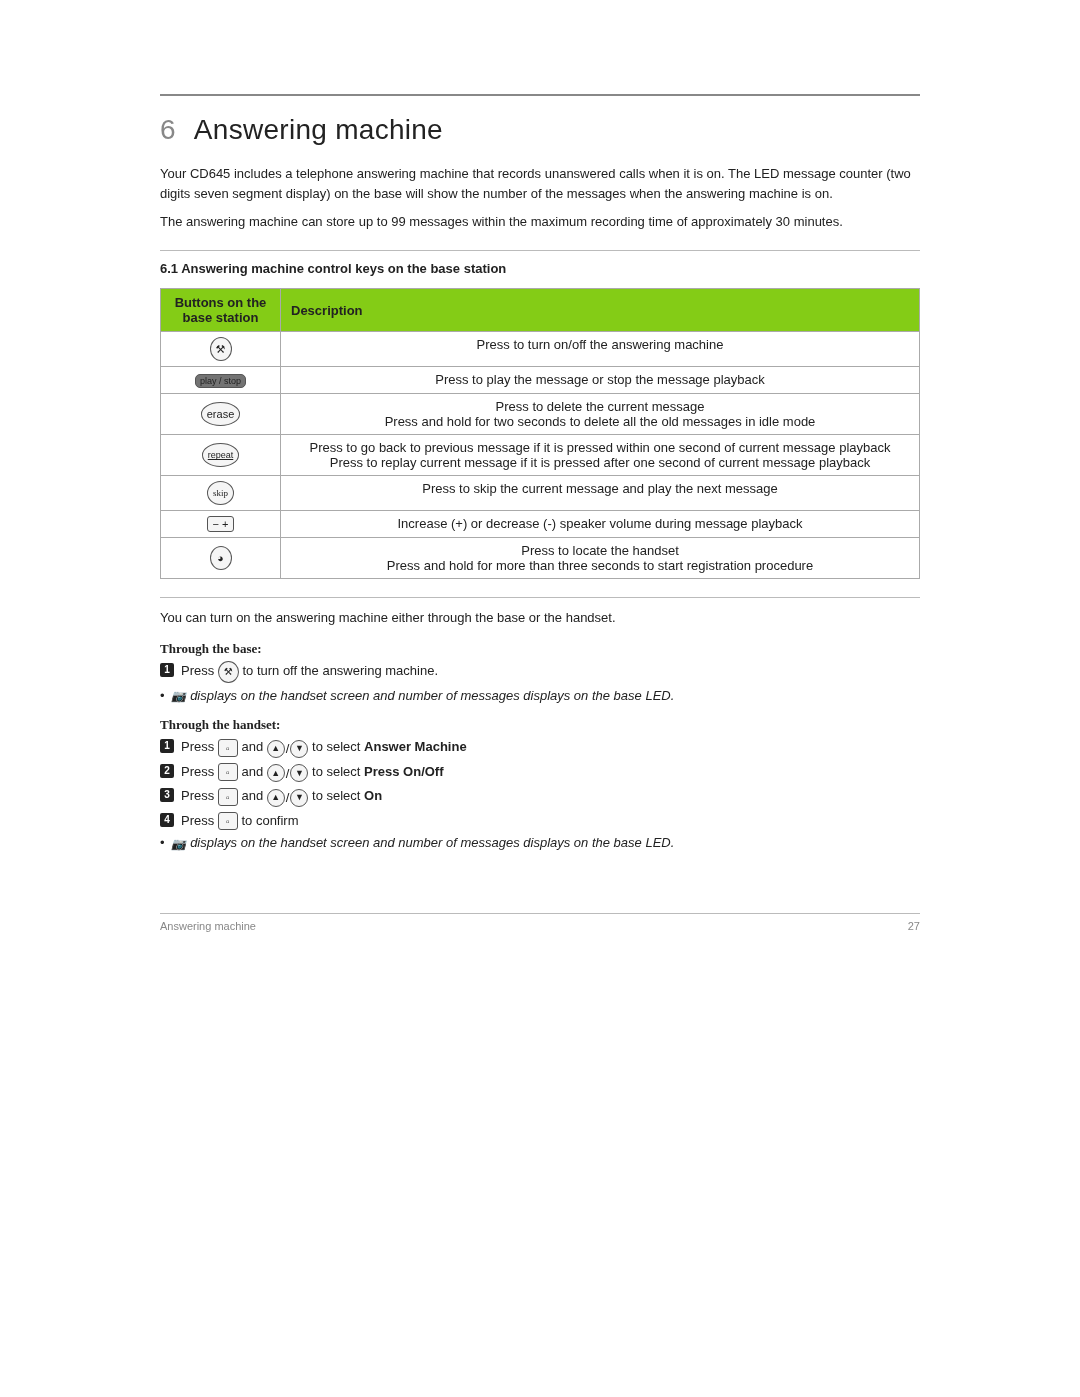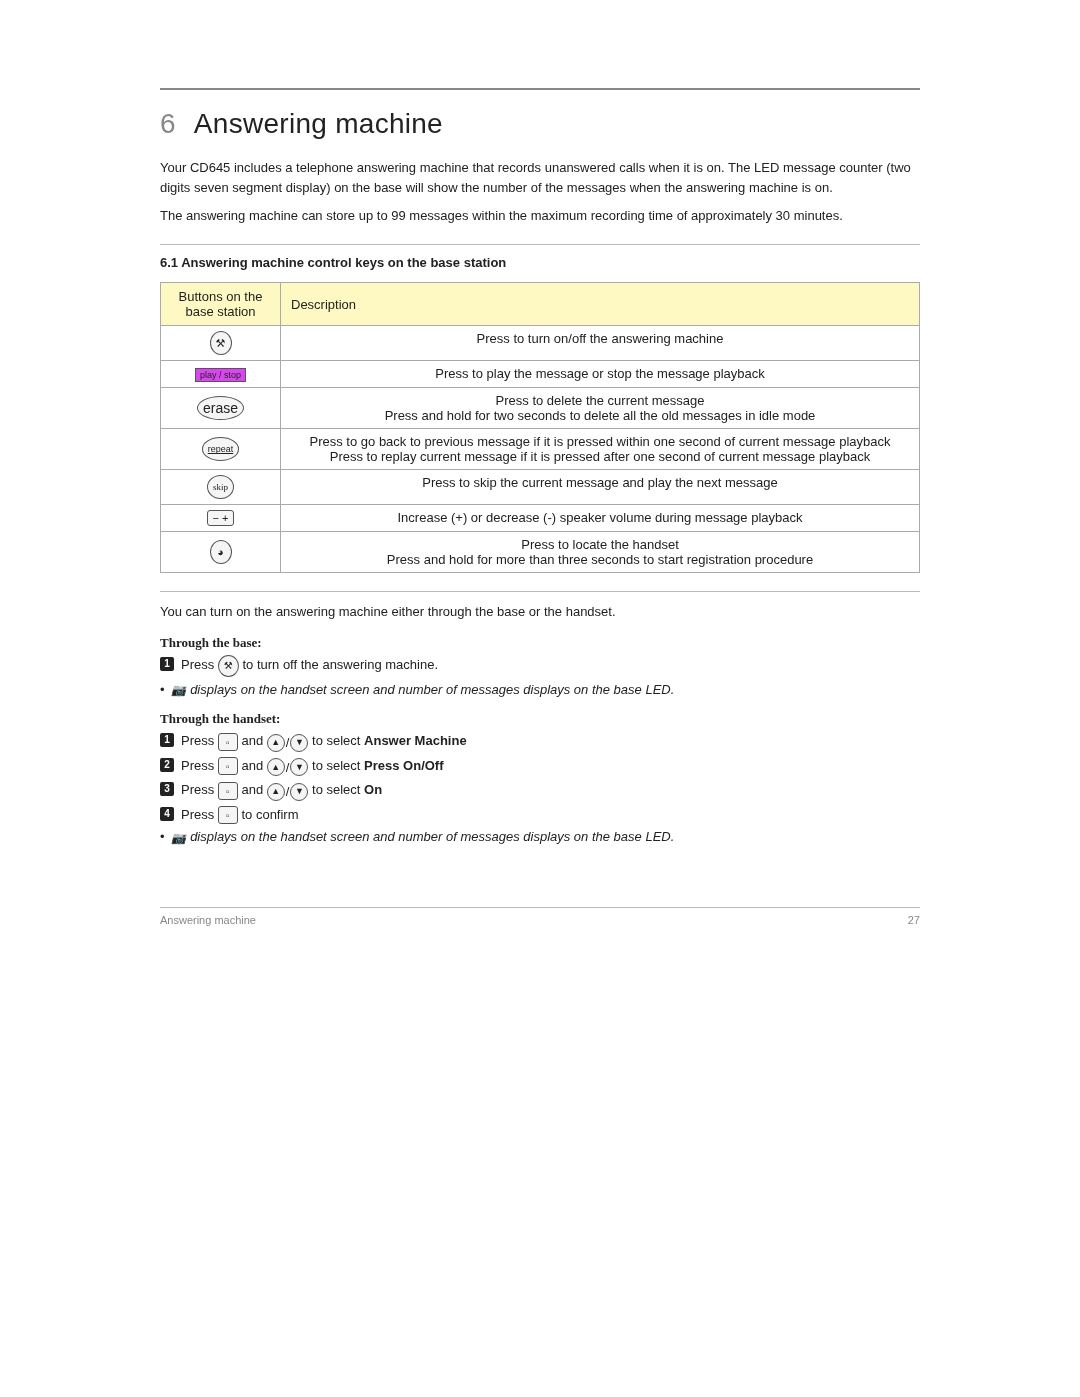--- a/index.html
+++ b/index.html
@@ -6,21 +6,21 @@
     body {
       background: #fff;
       font-family: Arial, Helvetica, sans-serif;
       font-size: 13px;
       color: #222;
       width: 1080px;
       min-height: 1397px;
     }
     .page {
       width: 760px;
-      margin: 12px auto;
+      margin: 18px auto;
       padding: 76px 0 60px 0;
     }
     .top-rule {
       border-top: 2px solid #888;
       margin-bottom: 18px;
     }
     .chapter-title {
       font-size: 28px;
       font-weight: normal;
       color: #222;
@@ -46,22 +46,22 @@
       margin-bottom: 12px;
     }
     
     .button-table {
       width: 100%;
       border-collapse: collapse;
       margin-bottom: 0;
       font-size: 13px;
     }
     .button-table th {
-      background: #fef9c3;
-      font-weight: normal;
+      background: #84cc16;
+      font-weight: bold;
       padding: 6px 10px;
       text-align: left;
       border: 1px solid #aaa;
       font-size: 13px;
     }
     .button-table td {
       border: 1px solid #aaa;
       padding: 5px 10px;
       vertical-align: top;
       text-align: center;
@@ -79,24 +79,24 @@
       font-size: 11px;
       background: #f5f5f5;
       min-width: 22px;
       min-height: 22px;
       text-align: center;
       line-height: 20px;
     }
     .btn-play {
       display: inline-block;
       border: 1px solid #555;
-      border-radius: 0;
+      border-radius: 5px;
       padding: 1px 4px;
       font-size: 9px;
-      background: #d946ef;
+      background: #737373;
       min-width: 40px;
       text-align: center;
     }
     .btn-vol {
       display: inline-block;
       border: 1px solid #555;
       border-radius: 3px;
       padding: 1px 5px;
       font-size: 11px;
       background: #f5f5f5;
@@ -233,21 +233,21 @@
         <td>Press to turn on/off the answering machine</td>
       </tr>
       <tr>
         <td class="btn-col">
           <span class="btn-play">play / stop</span>
         </td>
         <td>Press to play the message or stop the message playback</td>
       </tr>
       <tr>
         <td class="btn-col">
-          <span class="btn-icon-round" style="font-size:14px;">erase</span>
+          <span class="btn-icon-round" style="font-size:11px;">erase</span>
         </td>
         <td>
           Press to delete the current message<br>
           Press and hold for two seconds to delete all the old messages in idle mode
         </td>
       </tr>
       <tr>
         <td class="btn-col">
           <span class="btn-icon-round" style="font-size:9px;text-decoration:underline;">repeat</span>
         </td>

